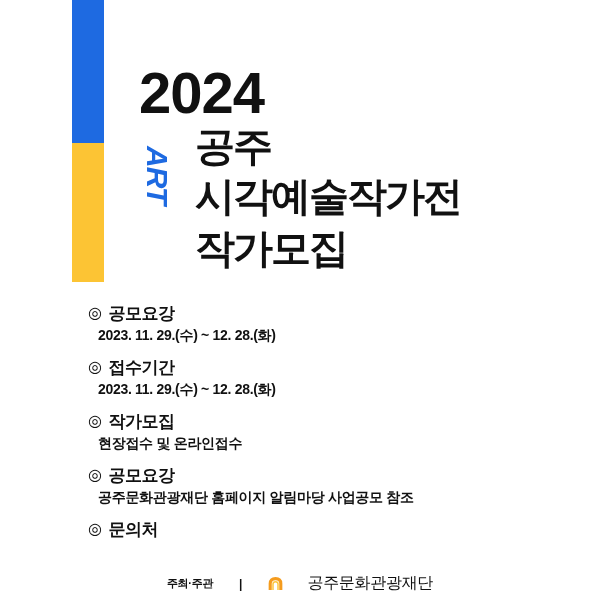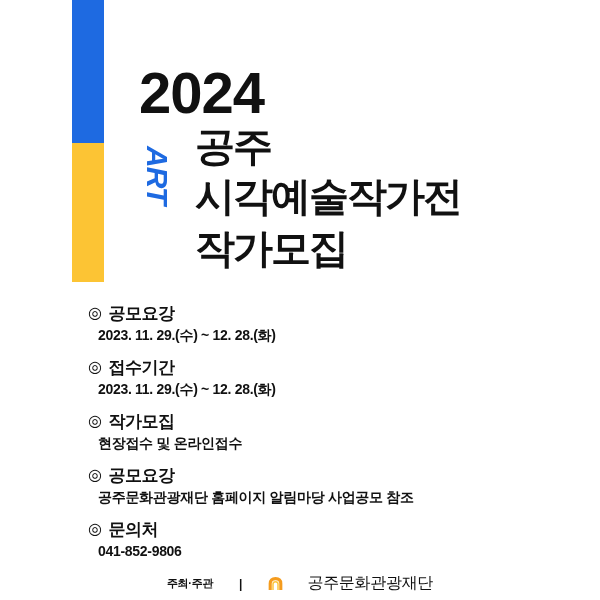--- a/index.html
+++ b/index.html
@@ -120,21 +120,20 @@
         <span>공모요강</span>
       </div>
       <div class="detail">공주문화관광재단 홈페이지 알림마당 사업공모 참조</div>
     </div>
 
     <div class="section">
       <div class="heading">
         <span class="bullet">◎</span>
         <span>문의처</span>
       </div>
-      <div class="detail">041-852-9806</div>
     </div>
 
   </div>
 
   <div class="footer">
     <span class="host">주최·주관</span>
     <span class="divider">|</span>
     <span class="logo">
       <svg width="15" height="13" viewBox="0 0 15 13" aria-hidden="true">
         <path d="M2.2 13 V6.6 Q2.2 1.6 7.5 1.6 Q12.8 1.6 12.8 6.6 V13" fill="none" stroke="#f59c1e" stroke-width="3.1"></path>

